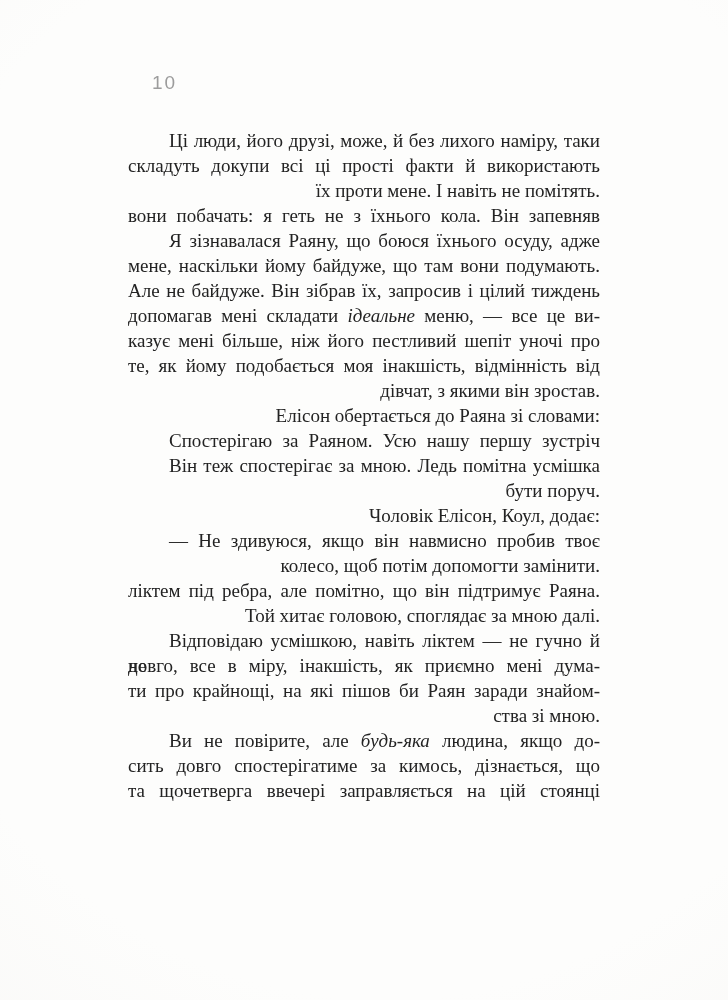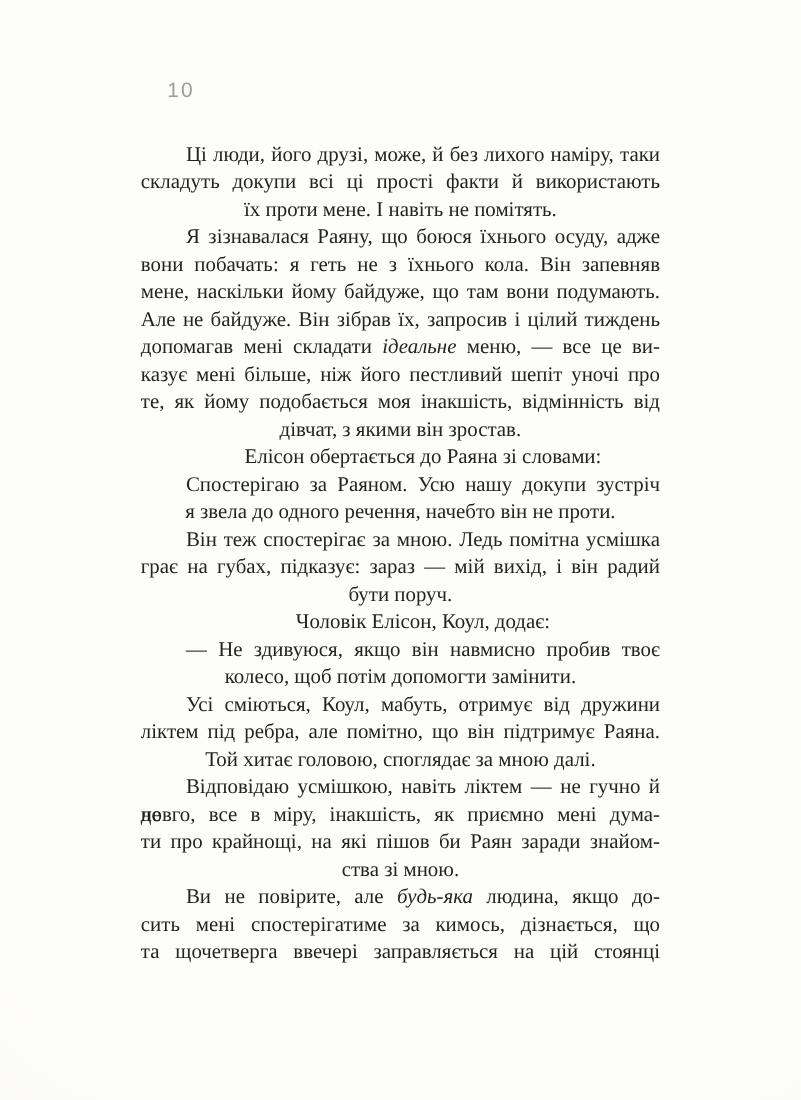--- a/index.html
+++ b/index.html
@@ -36,21 +36,21 @@
   }
   .para {
     margin: 0;
     padding: 0;
     font-family: Liberation Serif, serif;
   }
   .line {
     line-height: 25px;
     height: 25px;
     white-space: normal;
-    text-align: center;
+    text-align: right;
   }
   .line.just {
     text-align: justify;
     text-align-last: justify;
   }
   .line.first {
     text-indent: 41px;
   }
   .line i {
     font-style: italic;
@@ -61,58 +61,55 @@
 
 <div class="page">
   <div class="folio">10</div>
   <div class="text-block">
       <div class="para">
         <div class="line just first">Ці люди, його друзі, може, й без лихого наміру, таки</div>
         <div class="line just">складуть докупи всі ці прості факти й використають</div>
         <div class="line">їх проти мене. І навіть не помітять.</div>
       </div>
       <div class="para">
+        <div class="line just">вони побачать: я геть не з їхнього кола. Він запевняв</div>
         <div class="line just first">Я зізнавалася Раяну, що боюся їхнього осуду, адже</div>
-        <div class="line just">вони побачать: я геть не з їхнього кола. Він запевняв</div>
         <div class="line just">мене, наскільки йому байдуже, що там вони подумають.</div>
         <div class="line just">Але не байдуже. Він зібрав їх, запросив і цілий тиждень</div>
         <div class="line just">допомагав мені складати <i>ідеальне</i> меню, — все це ви-</div>
         <div class="line just">казує мені більше, ніж його пестливий шепіт уночі про</div>
         <div class="line just">те, як йому подобається моя інакшість, відмінність від</div>
         <div class="line">дівчат, з якими він зростав.</div>
       </div>
       <div class="para">
         <div class="line first">Елісон обертається до Раяна зі словами:</div>
       </div>
       <div class="para">
-        <div class="line just first">Спостерігаю за Раяном. Усю нашу докупи зустріч</div>
-        <div class="line">я звела до одного речення, начебто він не проти.</div>
+        <div class="line just first">Спостерігаю за Раяном. Усю нашу першу зустріч</div>
       </div>
       <div class="para">
         <div class="line just first">Він теж спостерігає за мною. Ледь помітна усмішка</div>
-        <div class="line just">грає на губах, підказує: зараз — мій вихід, і він радий</div>
         <div class="line">бути поруч.</div>
       </div>
       <div class="para">
         <div class="line first">Чоловік Елісон, Коул, додає:</div>
       </div>
       <div class="para">
         <div class="line just first">— Не здивуюся, якщо він навмисно пробив твоє</div>
         <div class="line">колесо, щоб потім допомогти замінити.</div>
       </div>
       <div class="para">
-        <div class="line just first">Усі сміються, Коул, мабуть, отримує від дружини</div>
         <div class="line just">ліктем під ребра, але помітно, що він підтримує Раяна.</div>
         <div class="line">Той хитає головою, споглядає за мною далі.</div>
       </div>
       <div class="para">
         <div class="line just first">Відповідаю усмішкою, навіть ліктем — не гучно й не</div>
         <div class="line just">довго, все в міру, інакшість, як приємно мені дума-</div>
         <div class="line just">ти про крайнощі, на які пішов би Раян заради знайом-</div>
         <div class="line">ства зі мною.</div>
       </div>
       <div class="para">
         <div class="line just first">Ви не повірите, але <i>будь-яка</i> людина, якщо до-</div>
-        <div class="line just">сить мені спостерігатиме за кимось, дізнається, що</div>
+        <div class="line just">сить довго спостерігатиме за кимось, дізнається, що</div>
         <div class="line just">та щочетверга ввечері заправляється на цій стоянці</div>
       </div>
     </div>
 </div>
 
 </body></html>

